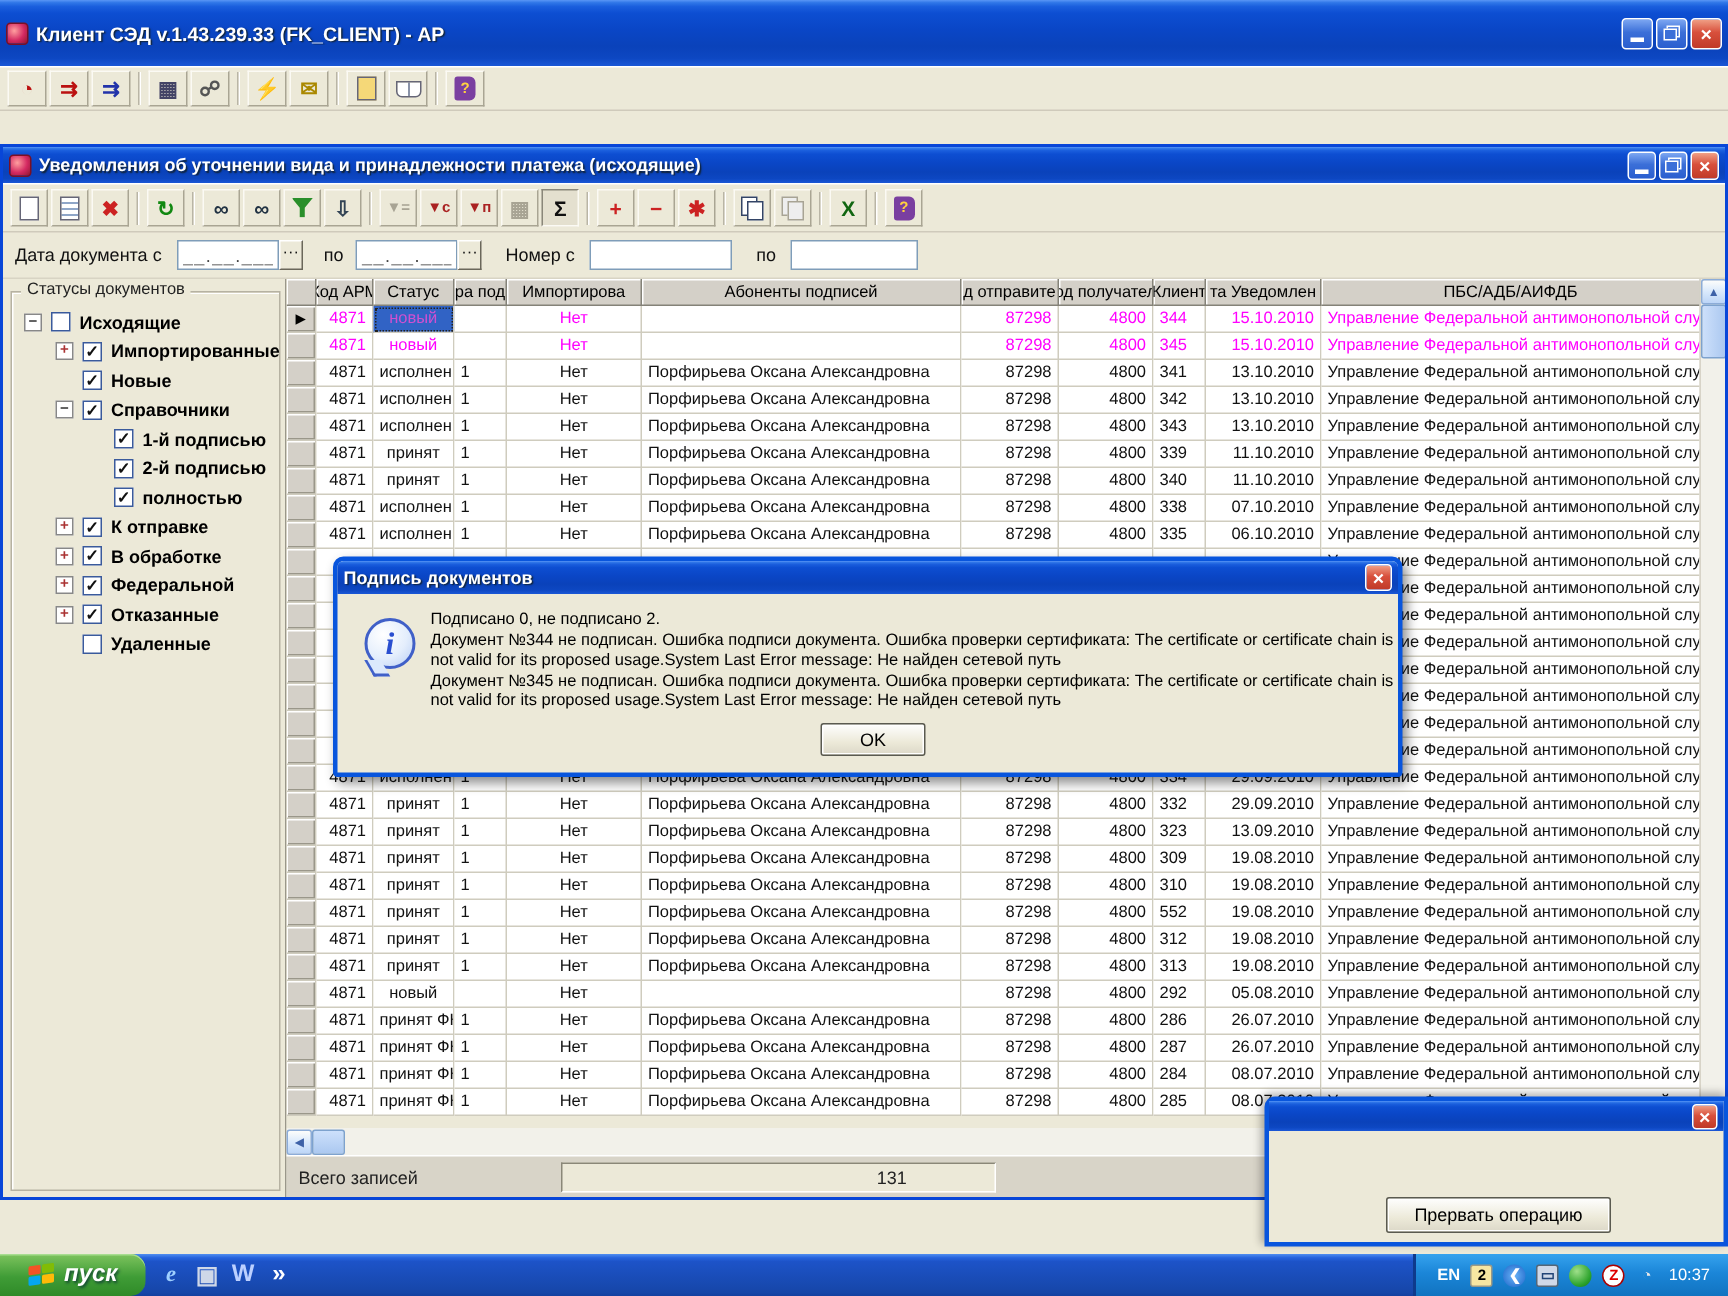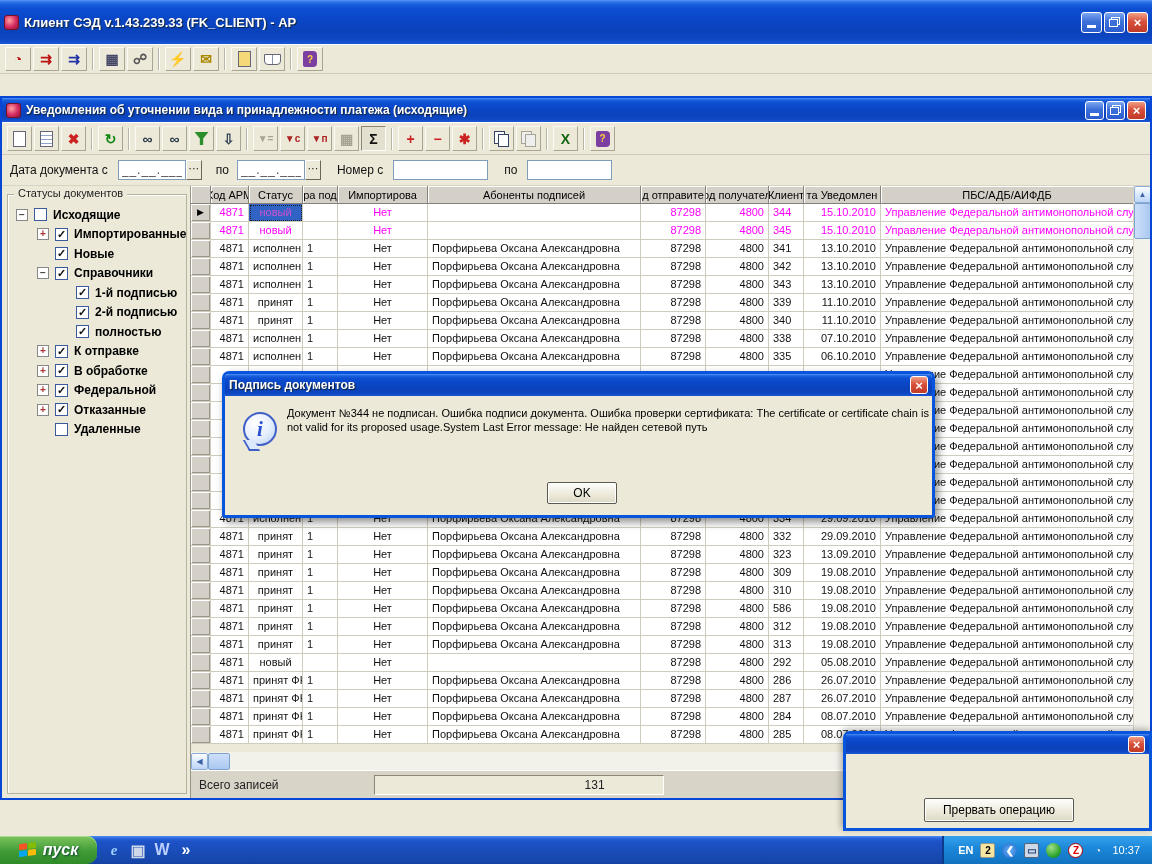--- a/index.html
+++ b/index.html
@@ -649,21 +649,21 @@
                 </div>
                 <div class="grow">
                   <div class="gcell selcell" style="width: 20px;"></div>
                   <div class="gcell ar" style="width: 38px;">4871</div>
                   <div class="gcell ac" style="width: 54px;">принят</div>
                   <div class="gcell" style="width: 35px;">1</div>
                   <div class="gcell ac" style="width: 90px;">Нет</div>
                   <div class="gcell" style="width: 213px;">Порфирьева Оксана Александровна</div>
                   <div class="gcell ar" style="width: 65px;">87298</div>
                   <div class="gcell ar" style="width: 63px;">4800</div>
-                  <div class="gcell" style="width: 35px;">586</div>
+                  <div class="gcell" style="width: 35px;">552</div>
                   <div class="gcell ar" style="width: 77px;">19.08.2010</div>
                   <div class="gcell" style="width: 253px;">Управление Федеральной антимонопольной слу</div>
                 </div>
                 <div class="grow">
                   <div class="gcell selcell" style="width: 20px;"></div>
                   <div class="gcell ar" style="width: 38px;">4871</div>
                   <div class="gcell ac" style="width: 54px;">принят</div>
                   <div class="gcell" style="width: 35px;">1</div>
                   <div class="gcell ac" style="width: 90px;">Нет</div>
                   <div class="gcell" style="width: 213px;">Порфирьева Оксана Александровна</div>
@@ -777,21 +777,23 @@
   <div id="sign-dialog">
     <div class="titlebar xp-grad">
       <span class="title-text">Подпись документов</span>
       <span class="winbtns">
           <span class="wbtn close">×</span>
         </span>
     </div>
     <div class="dlg-body">
       <span class="info-ic">i</span>
       <div class="dlg-text">
+        <div>Подписано 0, не подписано 2.</div>
         <div>Документ №344 не подписан. Ошибка подписи документа. Ошибка проверки сертификата: The certificate or certificate chain is not valid for its proposed usage.System Last Error message: Не найден сетевой путь</div>
+        <div>Документ №345 не подписан. Ошибка подписи документа. Ошибка проверки сертификата: The certificate or certificate chain is not valid for its proposed usage.System Last Error message: Не найден сетевой путь</div>
       </div>
       <button class="xp-btn ok-btn">OK</button>
     </div>
   </div>
 
   <div id="progress-dialog">
     <div class="titlebar xp-grad">
       <span class="title-text"></span>
       <span class="winbtns">
           <span class="wbtn close">×</span>

